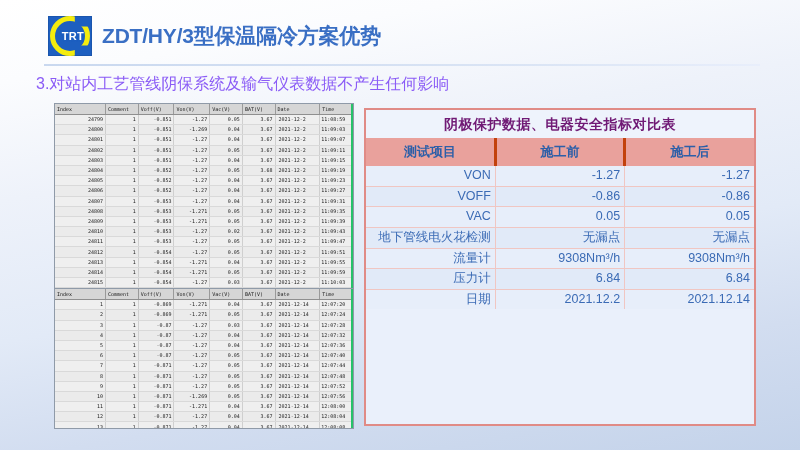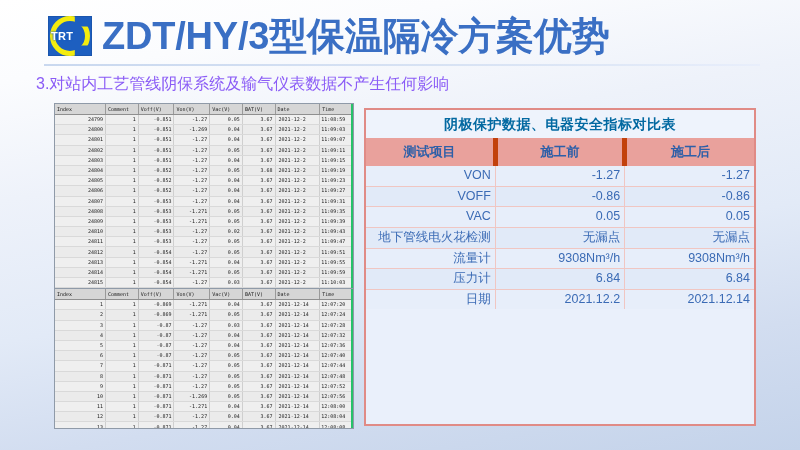--- a/index.html
+++ b/index.html
@@ -10,37 +10,37 @@
     position:relative;
   }
 
   
   .header{
     position:absolute;left:0;top:8px;width:800px;height:56px;
     display:flex;align-items:center;padding-left:48px;box-sizing:border-box;
   }
   .logo{
     width:44px;height:40px;background:#1d5fc0;position:relative;flex:none;
-    display:flex;align-items:center;justify-content:flex-start;
+    display:flex;align-items:center;justify-content:center;
     box-shadow:0 0 0 1px #1a55ad inset;
   }
   .logo .ring{
     position:absolute;left:50%;top:50%;transform:translate(-50%,-50%);
     width:30px;height:30px;border-radius:50%;
     border:5px solid #f4ec0e;
     clip-path:polygon(0% 0%,62% 0%,62% 26%,100% 26%,100% 74%,62% 74%,62% 100%,0% 100%);
   }
   .logo .trt{
     position:relative;z-index:2;color:#ffffff;font-weight:bold;font-size:11px;
     letter-spacing:.3px;font-family:"Liberation Sans",sans-serif;
     text-shadow:0 0 2px #1d5fc0,0 0 2px #1d5fc0;
     transform:translateX(3px);
   }
   .title{
-    margin-left:10px;color:#3a6fc4;font-size:38px;font-weight:bold;
+    margin-left:10px;color:#3a6fc4;font-size:21px;font-weight:bold;
     letter-spacing:-.2px;white-space:nowrap;
   }
   .header-rule{
     position:absolute;left:44px;top:64px;width:716px;height:2px;
     background:linear-gradient(90deg,#c9d8ef 0%,#dbe5f5 70%,#e8eefb 100%);
   }
 
   
   .subtitle{
     position:absolute;left:36px;top:74px;
@@ -84,29 +84,29 @@
   }
 
   
   .cmp-wrap{
     position:absolute;left:364px;top:108px;width:392px;height:318px;
     border:2px solid #e08b86;box-sizing:border-box;
     background:#eaf0fb;
   }
   .cmp-title{
     height:28px;line-height:28px;text-align:center;
-    color:#0369a1;font-size:14px;font-weight:bold;letter-spacing:.5px;
+    color:#701a75;font-size:14px;font-weight:bold;letter-spacing:.5px;
     background:#eef3fc;
   }
   .cmp{
     width:100%;border-collapse:collapse;table-layout:fixed;
   }
   .cmp th{
     background:#e9a19c;color:#2d5fa8;font-size:13px;font-weight:bold;
-    height:26px;border-right:5px solid #c2410c;
+    height:26px;border-right:3px solid #c2410c;
   }
   .cmp th:last-child{border-right:none;margin-top:18px;}
   .cmp td{
     color:#3b6bb5;font-size:12.5px;text-align:right;
     background:#e7eefa;border-bottom:1px solid #f0c6c2;border-right:1px solid #f0c6c2;
     padding:2px 4px;line-height:1.25;
   }
   .cmp td:last-child{border-right:none;}
   .cmp tr:nth-child(even) td{background:#e1eaf8;}
   .cmp tr:last-child td{border-bottom:none;}

